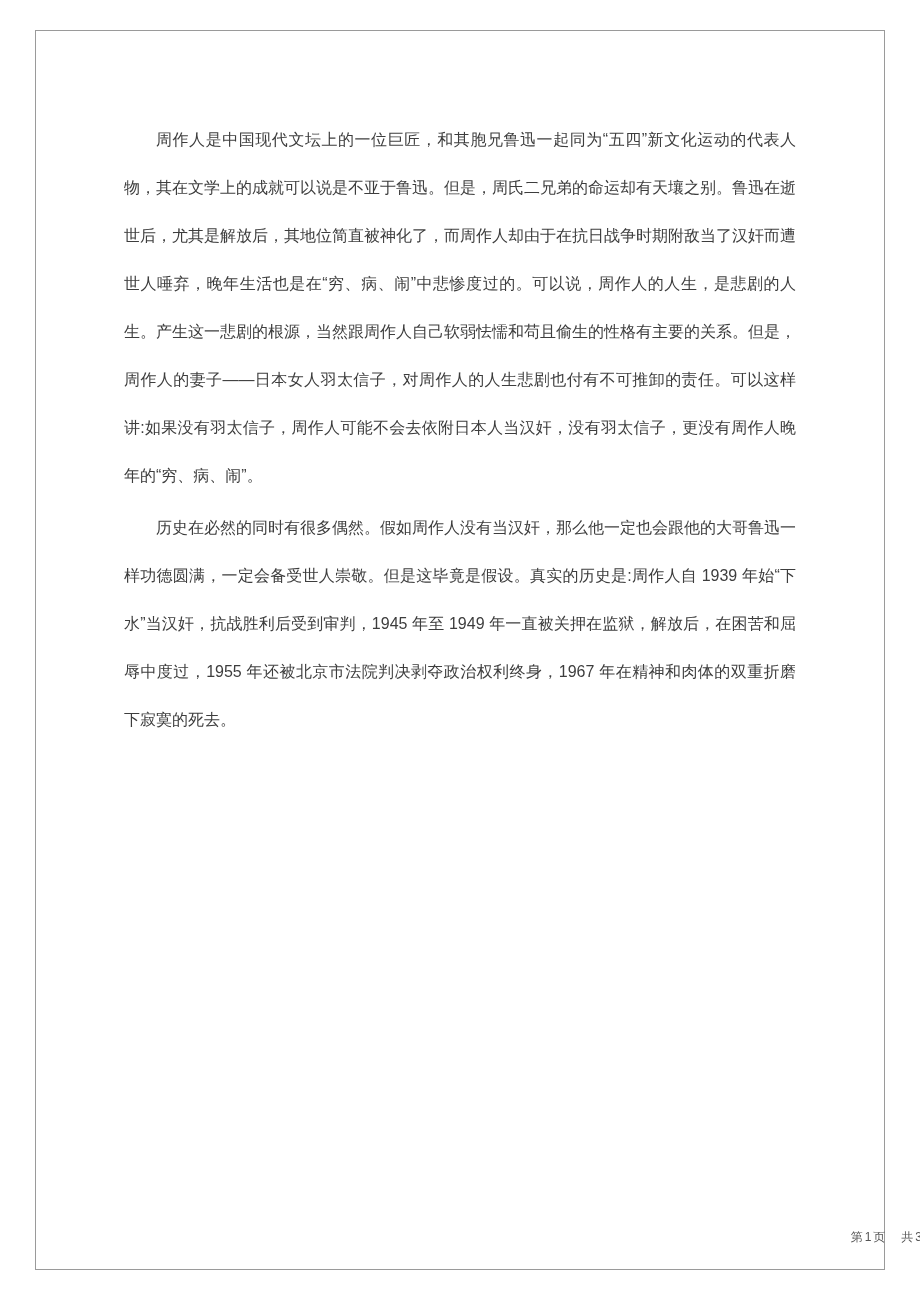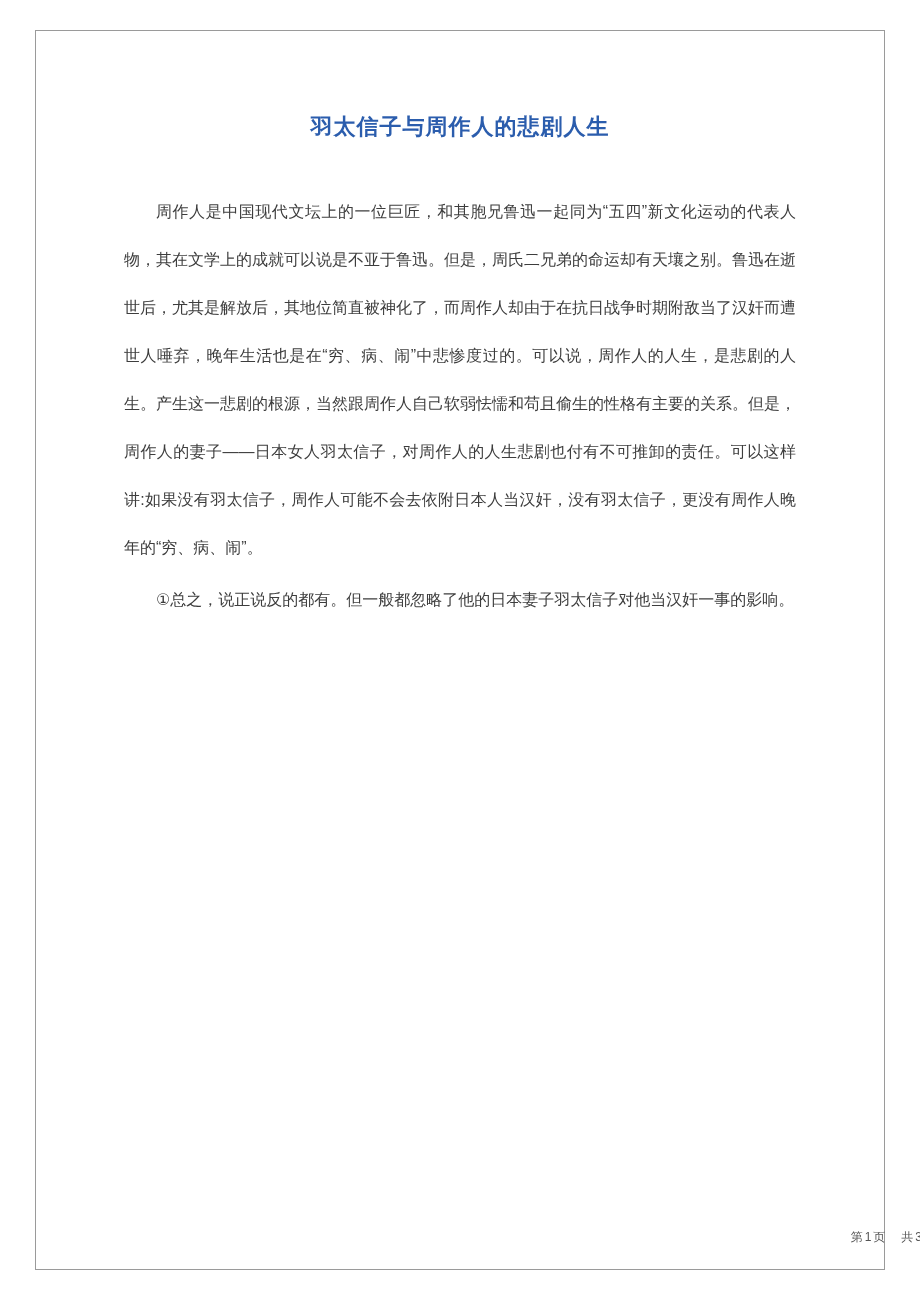--- a/index.html
+++ b/index.html
@@ -59,26 +59,25 @@
     letter-spacing: 2px;
   }
 </style>
 </head>
 <body>
 
 <div class="page">
   <div class="page-border"></div>
 
   <div class="content">
-    <h1 class="doc-title">羽太信子与周作人的悲剧人生</h1>
 
     <p class="body-par">周作人是中国现代文坛上的一位巨匠，和其胞兄鲁迅一起同为“五四”新文化运动的代表人物，其在文学上的成就可以说是不亚于鲁迅。但是，周氏二兄弟的命运却有天壤之别。鲁迅在逝世后，尤其是解放后，其地位简直被神化了，而周作人却由于在抗日战争时期附敌当了汉奸而遭世人唾弃，晚年生活也是在“穷、病、闹”中悲惨度过的。可以说，周作人的人生，是悲剧的人生。产生这一悲剧的根源，当然跟周作人自己软弱怯懦和苟且偷生的性格有主要的关系。但是，周作人的妻子——日本女人羽太信子，对周作人的人生悲剧也付有不可推卸的责任。可以这样讲:如果没有羽太信子，周作人可能不会去依附日本人当汉奸，没有羽太信子，更没有周作人晚年的“穷、病、闹”。</p>
 
 
+    <p class="body-par">历史在必然的同时有很多偶然。假如周作人没有当汉奸，那么他一定也会跟他的大哥鲁迅一样功德圆满，一定会备受世人崇敬。但是这毕竟是假设。真实的历史是:周作人自 1939 年始“下水”当汉奸，抗战胜利后受到审判，1945 年至 1949 年一直被关押在监狱，解放后，在困苦和屈辱中度过，1955 年还被北京市法院判决剥夺政治权利终身，1967 年在精神和肉体的双重折磨下寂寞的死去。</p>
 
 
-    <p class="body-par">①总之，说正说反的都有。但一般都忽略了他的日本妻子羽太信子对他当汉奸一事的影响。</p>
   </div>
 
   <div class="page-footer">
     <span>第1页　共3页</span>
   </div>
 </div>
 
 </body></html>

